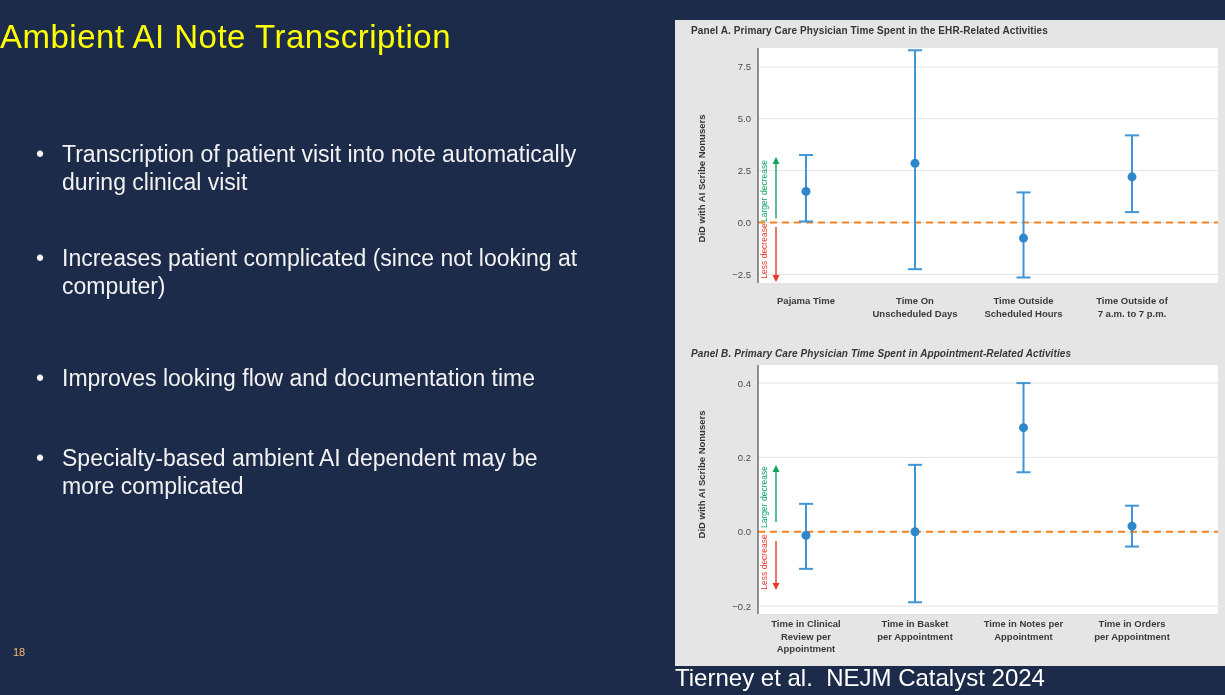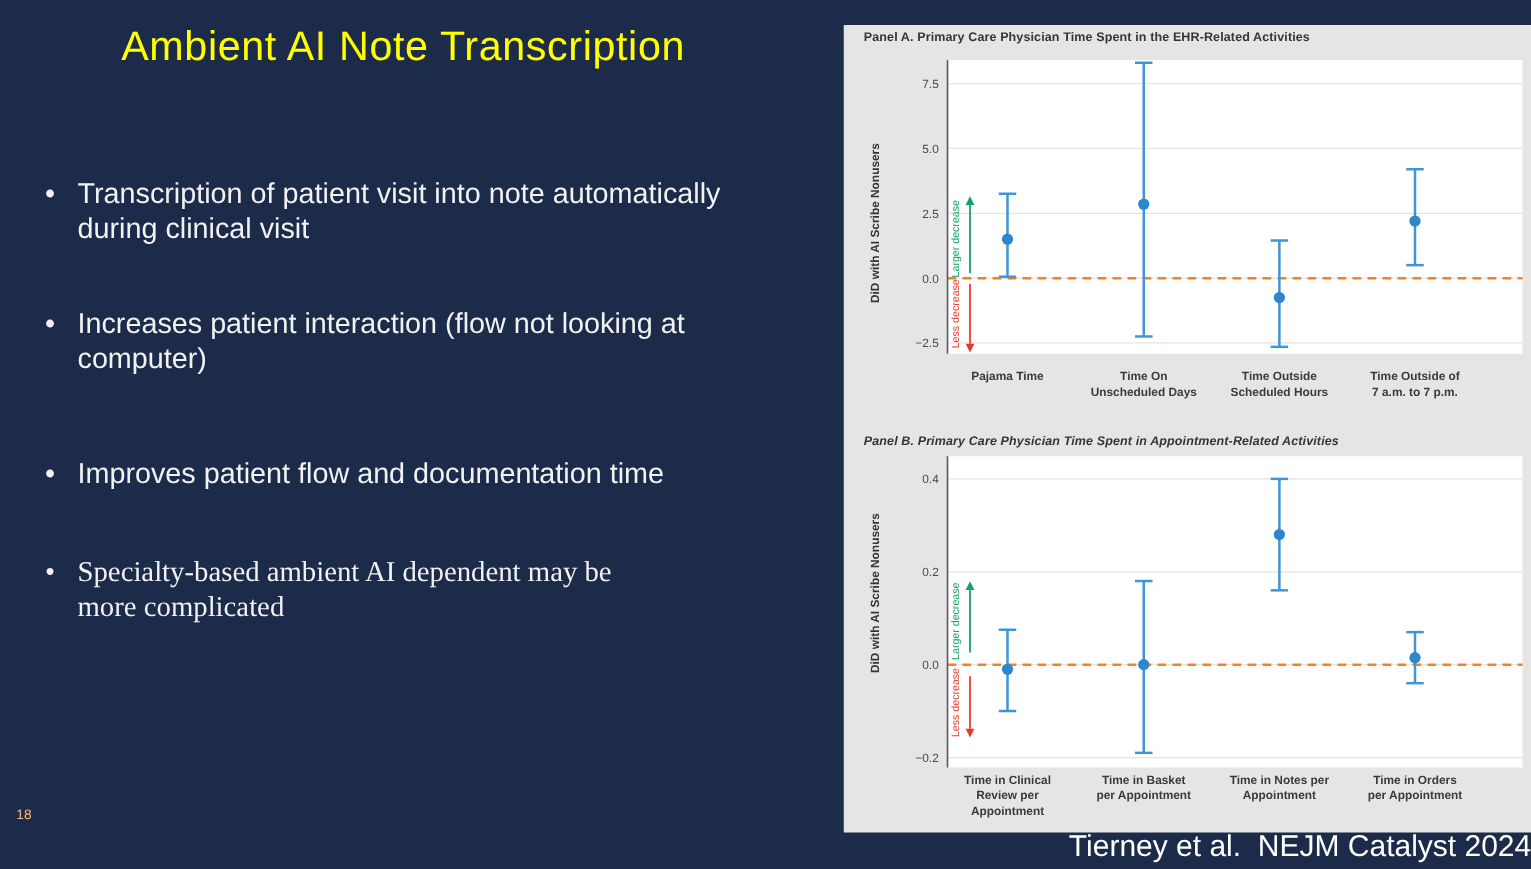--- a/index.html
+++ b/index.html
@@ -3,31 +3,31 @@
 <meta charset="utf-8">
 <style>
   html,body{margin:0;padding:0;}
   body{
     width:1225px;height:695px;overflow:hidden;position:relative;
     background:#1c2b4a;
     font-family:"Liberation Sans", sans-serif;
   }
   .slide-title{
     position:absolute;top:18px;left:0;width:645px;
-    text-align:center;font-size:33px;font-weight:normal;
+    text-align:left;font-size:33px;font-weight:normal;
     color:#ffff00;letter-spacing:.5px;
   }
   ul.bullets{position:absolute;left:28px;top:0;width:648px;margin:0;padding:0;list-style:none;}
   ul.bullets li{position:absolute;left:0;width:640px;padding-left:34px;box-sizing:border-box;
     color:#f2f2f2;font-size:23px;line-height:1.22;}
   ul.bullets li::before{content:"\2022";position:absolute;left:8px;top:0;color:#f2f2f2;}
   ul.bullets li:nth-of-type(1){top:140px;}
   ul.bullets li:nth-of-type(2){top:244px;}
   ul.bullets li:nth-of-type(3){top:364px;}
-  ul.bullets li:nth-of-type(4){top:444px;font-family:Liberation Serif, serif;}
+  ul.bullets li:nth-of-type(4){top:444px;}
   ul.bullets .btext{white-space:pre-line;}
   .page-number{position:absolute;left:13px;top:646px;font-size:11px;color:#fdba74;}
   .chart-panel{
     position:absolute;left:675px;top:20px;width:602px;height:646px;
     background:#e5e5e5;overflow:visible;
   }
   .panel-title{
     position:absolute;left:16px;width:520px;
     font-size:10px;font-weight:bold;color:#353535;letter-spacing:.1px;
   }
@@ -36,34 +36,34 @@
   .ylabel{
     position:absolute;left:-73px;width:200px;height:13px;
     text-align:center;font-size:9.5px;font-weight:bold;color:#353535;
     transform:rotate(-90deg);
   }
   .ylabel.a{top:152px;}
   .ylabel.b{top:448px;}
   .figure-svg{position:absolute;left:0;top:0;}
   .citation{
     position:absolute;left:675px;top:664px;width:550px;
-    text-align:right;font-size:24px;color:#ffffff;white-space:pre;
+    text-align:left;font-size:24px;color:#ffffff;white-space:pre;
   }
 </style>
 </head>
 <body>
 
 <div class="slide-title">Ambient AI Note Transcription</div>
 
 <ul class="bullets">
   <li><span class="btext">Transcription of patient visit into note automatically
 during clinical visit</span></li>
-  <li><span class="btext">Increases patient interaction (flow not looking at
+  <li><span class="btext">Increases patient complicated (since not looking at
 computer)</span></li>
-  <li><span class="btext">Improves patient flow and documentation time</span></li>
+  <li><span class="btext">Improves looking flow and documentation time</span></li>
   <li><span class="btext">Specialty-based ambient AI dependent may be
 more complicated</span></li>
 </ul>
 
 <div class="page-number">18</div>
 
 <div class="chart-panel">
   <div class="panel-title a">Panel A. Primary Care Physician Time Spent in the EHR-Related Activities</div>
   <div class="panel-title b">Panel B. Primary Care Physician Time Spent in Appointment-Related Activities</div>
   <div class="ylabel a">DiD with AI Scribe Nonusers</div>

